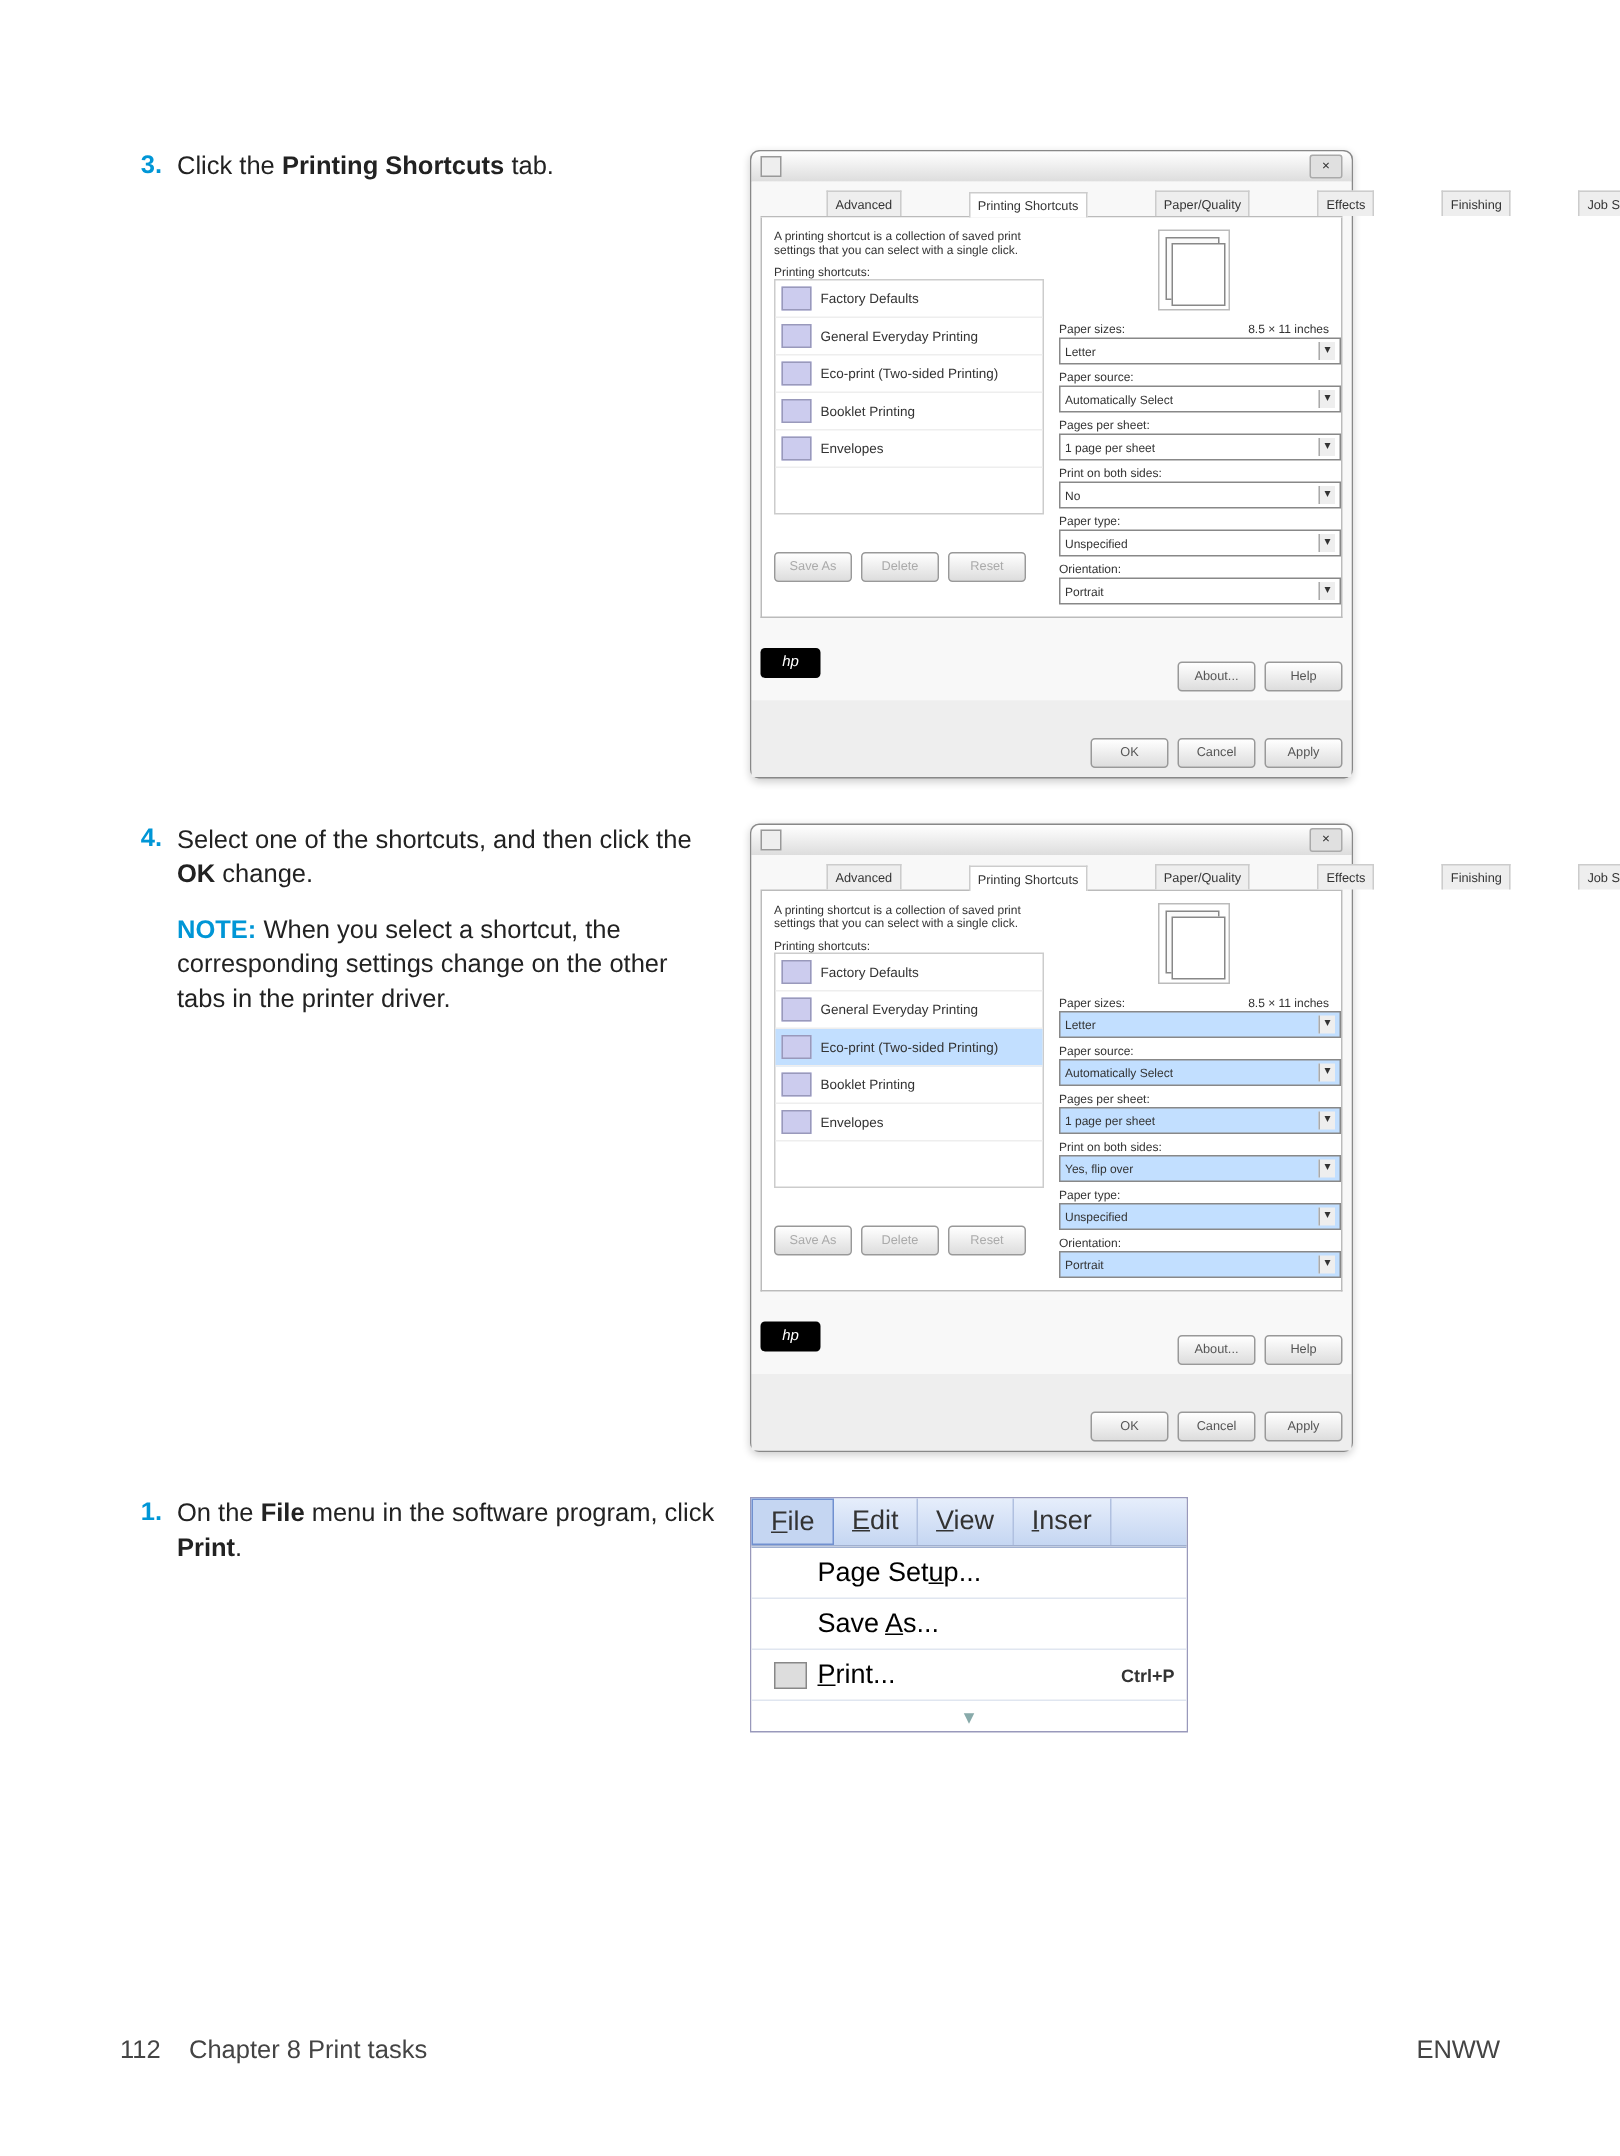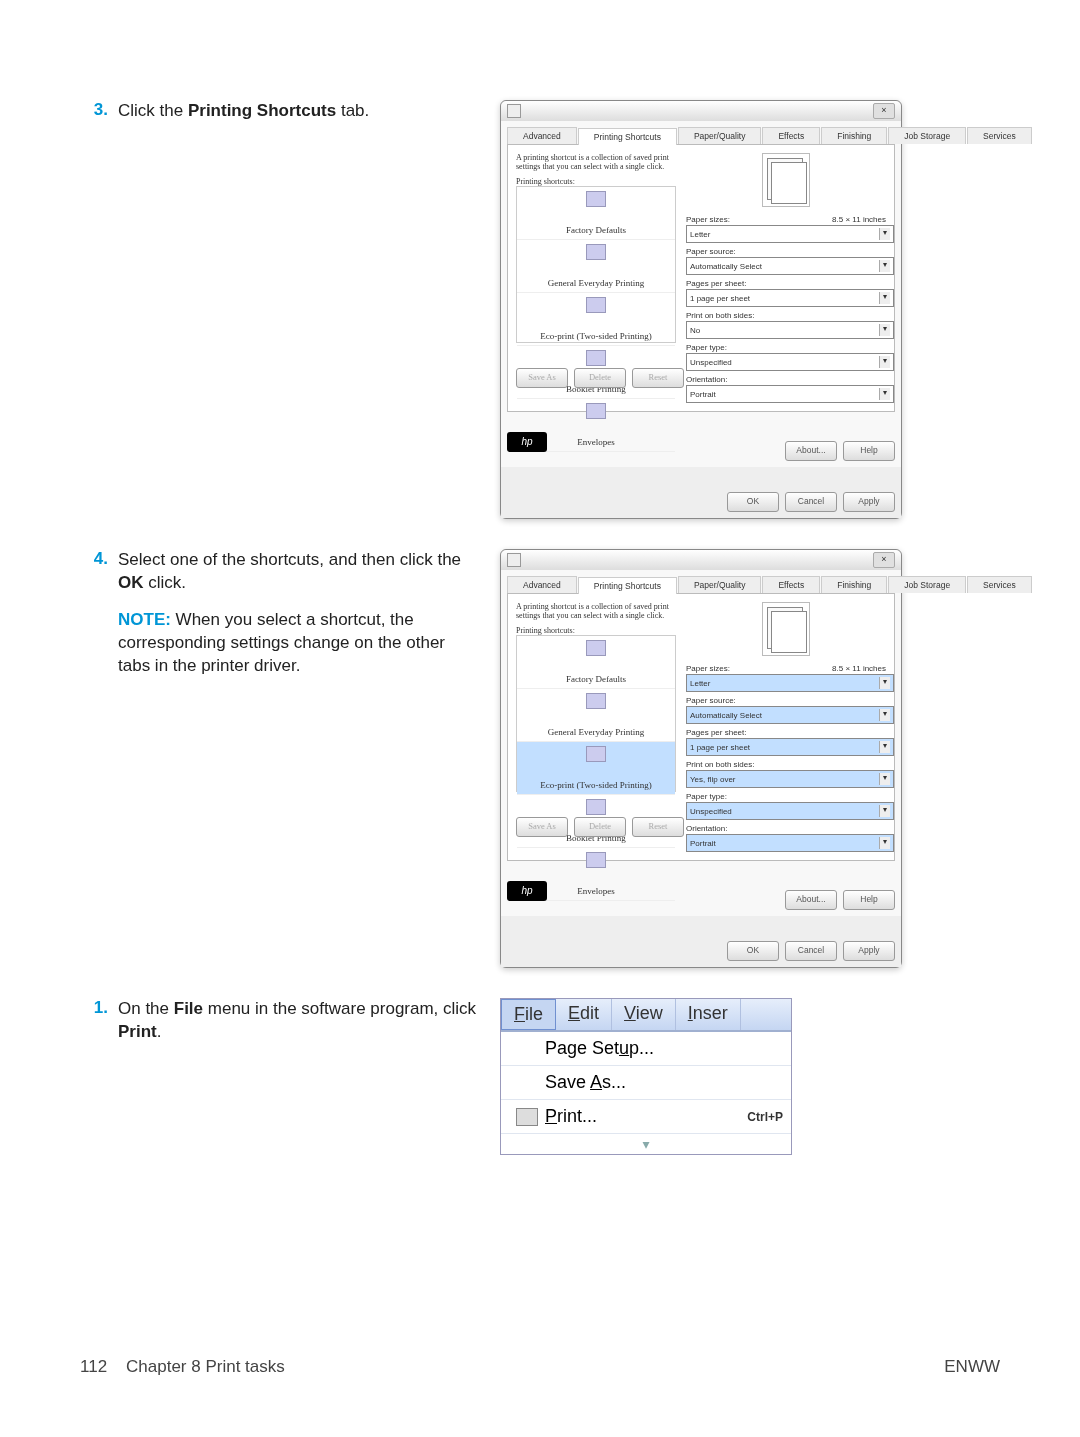--- a/index.html
+++ b/index.html
@@ -86,55 +86,55 @@
     width: 20px; height: 14px; background: #e0e0e0; border: 1px solid #aaa;
     border-radius: 2px; text-align: center; line-height: 12px; font-size: 9px;
   }
   .dialog-body { padding: 6px; background: #f8f8f8; }
   .tabrow {
     display: flex;
     border-bottom: 1px solid #bbb;
     font-size: 8.5px;
   }
   .tabrow .tab {
-    padding: 3px 15px;
+    padding: 3px 5px;
     border: 1px solid #ccc;
     border-bottom: none;
     background: #eee;
     margin-right: 1px;
     white-space: nowrap;
+    margin-left: 44px;
   }
   .tabrow .tab.active {
     background: #fff;
     font-weight: normal;
     position: relative;
     top: 1px;
   }
   .tabcontent {
     background: #fff;
     border: 1px solid #bbb;
     border-top: none;
     padding: 8px;
     display: flex;
     gap: 10px;
   }
-  .left-pane { width: 160px; font-family: Liberation Serif, serif; }
+  .left-pane { width: 180px; }
   .right-pane { flex: 1; }
   .desc { font-size: 8px; margin-bottom: 6px; }
   .shortcut-list {
     border: 1px solid #ccc;
     height: 155px;
   }
   .shortcut-item {
     display: flex;
     align-items: center;
-    gap: 18px;
+    gap: 6px;
     padding: 4px;
     border-bottom: 1px solid #eee;
-    flex-direction: column;
   }
   .shortcut-item.highlight { background: #c2dfff; }
   .shortcut-icon {
     width: 18px; height: 14px; background: #cce; border: 1px solid #99b;
   }
   .preview {
     width: 46px; height: 52px; border: 1px solid #bbb; background: #fff;
     position: relative; margin: 0 auto 8px auto;
   }
   .preview .inner1 {
@@ -360,21 +360,21 @@
           <div class="dlg-btn">Apply</div>
         </div>
       </div>
     </div>
   </div>
 
   <div class="step-row">
     <div class="step-text-col">
       <div class="step-number">4.</div>
       <div class="step-text">
-        <span>Select one of the shortcuts, and then click the </span><b>OK</b><span> click.</span>
+        <span>Select one of the shortcuts, and then click the </span><b>OK</b><span> change.</span>
         <div class="note-block">
           <span class="note-label">NOTE:</span><span> When you select a shortcut, the corresponding settings change on the other tabs in the printer driver.</span>
         </div>
       </div>
     </div>
     <div class="step-image-col">
 
       <div class="dialog">
         <div class="dialog-titlebar">
           <span class="printer-glyph"></span>

